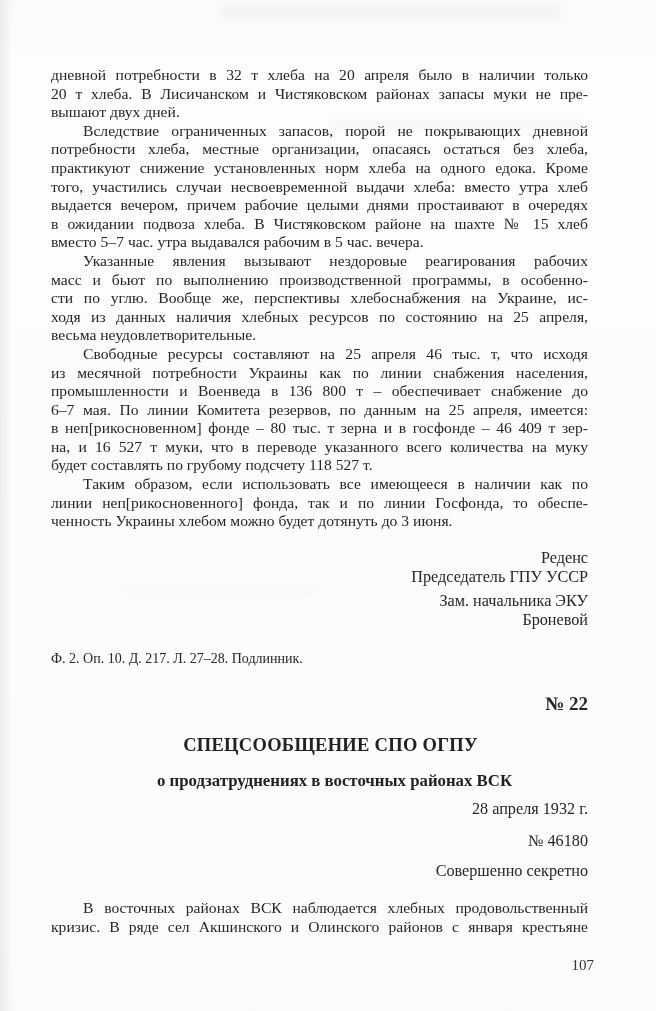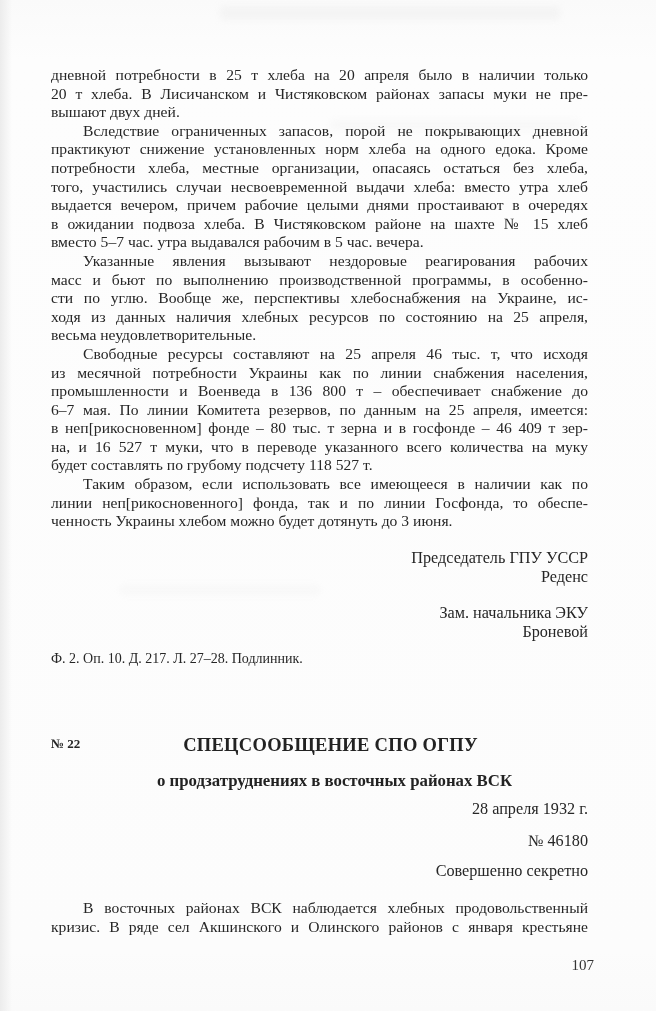--- a/index.html
+++ b/index.html
@@ -36,32 +36,32 @@
     height: 18.6px; overflow: hidden; white-space: normal;
   }
   .line.flush-left { text-align-last: left; }
   .line.indent { text-indent: 32px; }
 
   
   .sign-block {
     position: absolute; top: 549px; right: 68px;
     text-align: right; font-size: 16.2px; line-height: 19.3px;
   }
-  .sig2 { margin-top: 16px; text-align: right; }
+  .sig2 { margin-top: 4px; text-align: right; }
 
   
   .archive {
     position: absolute; top: 650px; left: 51px;
     font-size: 14px; line-height: 17px;
   }
 
   
   .doc-number {
     position: absolute; top: 693px; left: 51px; width: 537px;
-    text-align: left; font-weight: bold; font-size: 13px; margin-top: 43px;
+    text-align: right; font-weight: bold; font-size: 19px;
   }
   .doc-title {
     position: absolute; top: 724px; left: 51px; width: 537px; margin: 11px;
     text-align: center; font-weight: bold; font-size: 18.5px; letter-spacing: 0.3px;
     color: #222;
   }
   .doc-subtitle {
     position: absolute; top: 756px; left: 51px; width: 537px; margin: 15px;
     text-align: center; font-weight: bold; font-size: 16.8px;
     color: #222;
@@ -84,28 +84,28 @@
 
 <div class="page">
   <div class="gutter"></div>
   <div class="smudge" style="left:220px; top:6px; width:340px; height:14px;"></div>
   <div class="smudge" style="left:330px; top:120px; width:250px; height:10px; opacity:.35;"></div>
   <div class="smudge" style="left:120px; top:585px; width:200px; height:10px; opacity:.3;"></div>
 
   <section>
     <div class="body-block" id="top-paragraphs">
         <div class="paragraph">
-          <div class="line">дневной потребности в 25 т хлеба на 20 апреля было в наличии только</div>
+          <div class="line">дневной потребности в 32 т хлеба на 20 апреля было в наличии только</div>
           <div class="line">20 т хлеба. В Лисичанском и Чистяковском районах запасы муки не пре-</div>
           <div class="line flush-left">вышают двух дней.</div>
         </div>
         <div class="paragraph">
           <div class="line indent">Вследствие ограниченных запасов, порой не покрывающих дневной</div>
+          <div class="line">потребности хлеба, местные организации, опасаясь остаться без хлеба,</div>
           <div class="line">практикуют снижение установленных норм хлеба на одного едока. Кроме</div>
-          <div class="line">потребности хлеба, местные организации, опасаясь остаться без хлеба,</div>
           <div class="line">того, участились случаи несвоевременной выдачи хлеба: вместо утра хлеб</div>
           <div class="line">выдается вечером, причем рабочие целыми днями простаивают в очередях</div>
           <div class="line">в ожидании подвоза хлеба. В Чистяковском районе на шахте № 15 хлеб</div>
           <div class="line flush-left">вместо 5–7 час. утра выдавался рабочим в 5 час. вечера.</div>
         </div>
         <div class="paragraph">
           <div class="line indent">Указанные явления вызывают нездоровые реагирования рабочих</div>
           <div class="line">масс и бьют по выполнению производственной программы, в особенно-</div>
           <div class="line">сти по углю. Вообще же, перспективы хлебоснабжения на Украине, ис-</div>
           <div class="line">ходя из данных наличия хлебных ресурсов по состоянию на 25 апреля,</div>
@@ -122,22 +122,22 @@
         </div>
         <div class="paragraph">
           <div class="line indent">Таким образом, если использовать все имеющееся в наличии как по</div>
           <div class="line">линии неп[рикосновенного] фонда, так и по линии Госфонда, то обеспе-</div>
           <div class="line flush-left">ченность Украины хлебом можно будет дотянуть до 3 июня.</div>
         </div>
       </div>
 
     <div class="sign-block">
       <div class="sig">
+        <div>Реденс</div>
         <div>Председатель ГПУ УССР</div>
-        <div>Реденс</div>
       </div>
       <div class="sig sig2">
         <div>Зам. начальника ЭКУ</div>
         <div>Броневой</div>
       </div>
     </div>
 
     <div class="archive">Ф. 2. Оп. 10. Д. 217. Л. 27–28. Подлинник.</div>
   </section>
 

